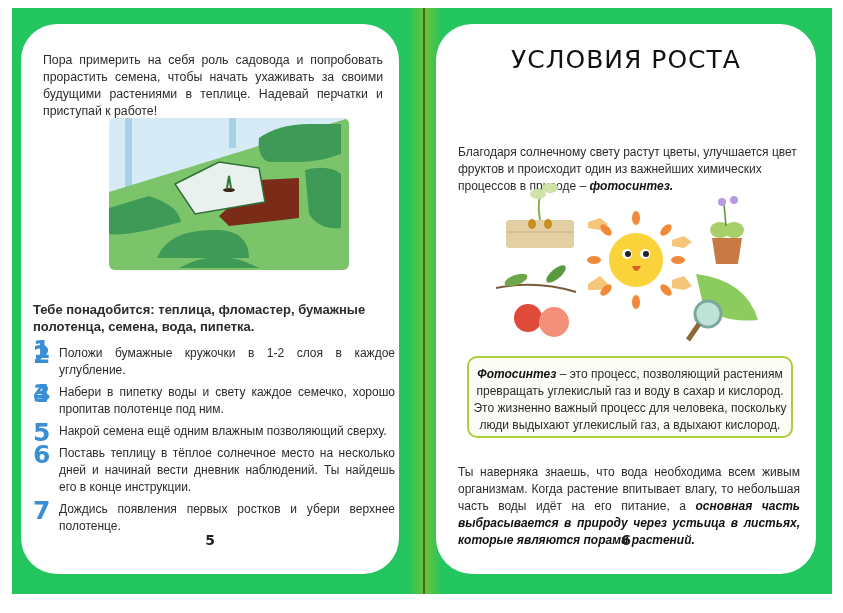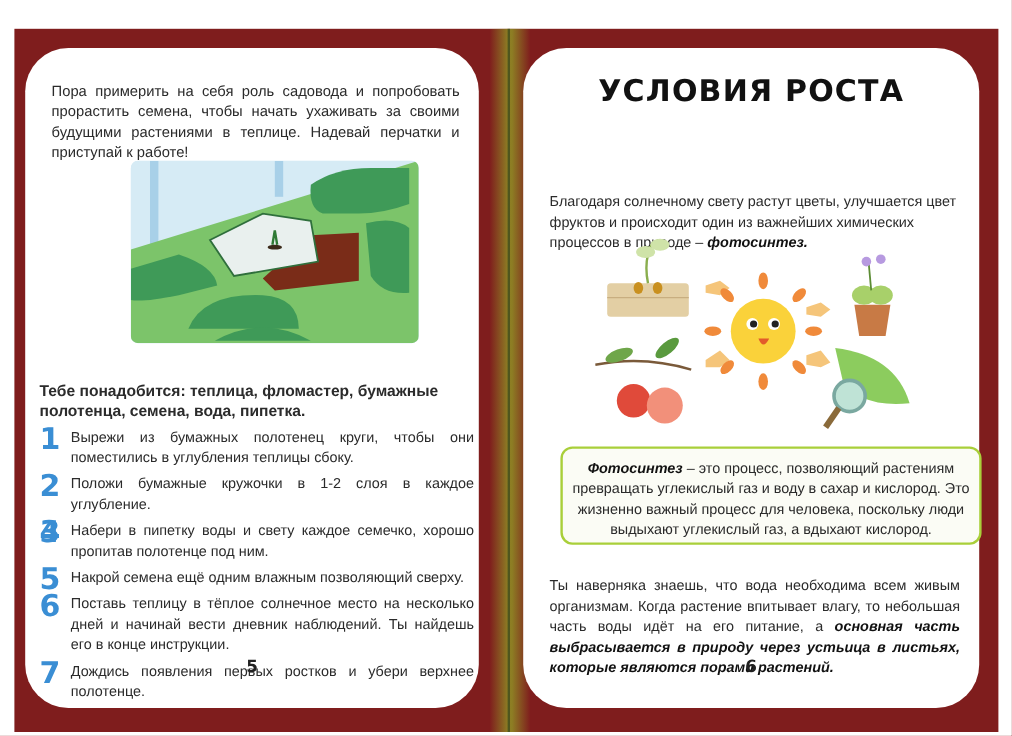--- a/index.html
+++ b/index.html
@@ -1,48 +1,48 @@
 <!DOCTYPE html>
 <html><head>
 <meta charset="utf-8">
 <style>
   * { box-sizing: border-box; margin: 0; padding: 0; }
   html, body { width: 843px; height: 613px; background: #ffffff; overflow: hidden; }
   body { position: relative; font-family: "Liberation Sans", sans-serif; color: #2a2a2a; }
 
-  .spread { position: absolute; left: 12px; top: 24px; width: 820px; height: 586px; background: #7f1d1d; }
+  .spread { position: absolute; left: 12px; top: 8px; width: 820px; height: 586px; background: #22c55e; }
   .spine { position: absolute; left: 411px; top: 0; width: 2px; height: 586px; background: #3b4a1c; opacity: 0.75; }
   .spine-shade { position: absolute; left: 396px; top: 0; width: 34px; height: 586px;
     background: linear-gradient(90deg, rgba(169,207,58,0) 0%, rgba(150,190,40,0.6) 45%, rgba(150,190,40,0.6) 55%, rgba(169,207,58,0) 100%); }
 
   .page { position: absolute; background: #ffffff; border-radius: 36px; }
   .page.left { left: 9px; top: 16px; width: 378px; height: 550px; }
   .page.right { left: 424px; top: 16px; width: 380px; height: 550px; }
 
   .intro { position: absolute; left: 22px; top: 28px; width: 340px; font-size: 12.3px; line-height: 17px; text-align: justify; color: #2b2b2b; }
 
   .illus-greenhouse { position: absolute; left: 88px; top: 94px; width: 240px; height: 152px; border-radius: 6px; overflow: hidden; background: #cfe6f2; }
 
   .needs { position: absolute; left: 12px; top: 277px; width: 360px; font-size: 13px; line-height: 17px; font-weight: bold; color: #2b2b2b; }
 
   .steps { position: absolute; left: 12px; top: 316px; width: 362px; }
   .step { position: relative; padding-left: 26px; font-size: 12px; line-height: 17px; color: #2b2b2b; margin-bottom: 5px; text-align: justify; }
   .step .num { position: absolute; left: 0; top: -3px; font-size: 25px; line-height: 25px; font-weight: bold; color: #3a8ed4; font-family: "DejaVu Sans", sans-serif; }
 
   .pagenum { position: absolute; bottom: 26px; left: 0; width: 100%; text-align: center; font-size: 14px; font-weight: bold; color: #222; font-family: "DejaVu Sans", sans-serif; }
 
-  .title { position: absolute; left: 0; top: 21px; width: 100%; text-align: center; font-family: "DejaVu Sans", sans-serif; font-size: 25px; font-weight: bold; letter-spacing: 1px; color: #111; }
+  .title { position: absolute; left: 0; top: 21px; width: 100%; text-align: center; font-family: "DejaVu Sans", sans-serif; font-size: 25px; font-weight: normal; letter-spacing: 1px; color: #111; }
   .para { position: absolute; left: 22px; width: 340px; font-size: 12px; line-height: 17px; color: #2b2b2b; }
   .para.p1 { top: 62px; }
   .para.p2 { top: 120px; }
   .bold { font-weight: bold; color: #111; font-style: italic; }
 
   .illus-cycle { position: absolute; left: 60px; top: 156px; width: 270px; height: 168px; }
 
-  .defbox { position: absolute; left: 31px; top: 332px; width: 351px; height: 82px; border: 2px solid #a9cf3a; border-radius: 10px; background: #fbfcf5; padding: 8px 0; text-align: center; font-size: 12px; line-height: 17px; color: #2b2b2b; }
+  .defbox { position: absolute; left: 31px; top: 332px; width: 326px; height: 82px; border: 2px solid #a9cf3a; border-radius: 10px; background: #fbfcf5; padding: 8px 0; text-align: center; font-size: 12px; line-height: 17px; color: #2b2b2b; }
 
   .para.p3 { top: 440px; width: 342px; text-align: justify; }
 </style>
 </head>
 <body>
 
 <div class="spread">
   <div class="spine-shade"></div>
   <div class="spine"></div>
 
@@ -66,21 +66,20 @@
         <ellipse cx="120" cy="72" rx="6" ry="2" fill="#3b2a1a"></ellipse>
         <path d="M70,150 Q110,128 150,150" fill="#3f9a58"></path>
       </svg>
     </div>
 
     <p class="needs">Тебе понадобится: теплица, фломастер, бумажные полотенца, семена, вода, пипетка.</p>
 
     <div class="steps">
       <div class="step">
         <span class="num">1</span>
-        <span>Вырежи из бумажных полотенец круги, чтобы они поместились в углубления теплицы сбоку.</span>
       </div>
       <div class="step">
         <span class="num">2</span>
         <span>Положи бумажные кружочки в 1-2 слоя  в каждое углубление.</span>
       </div>
       <div class="step">
         <span class="num">3</span>
       </div>
       <div class="step">
         <span class="num">4</span>

